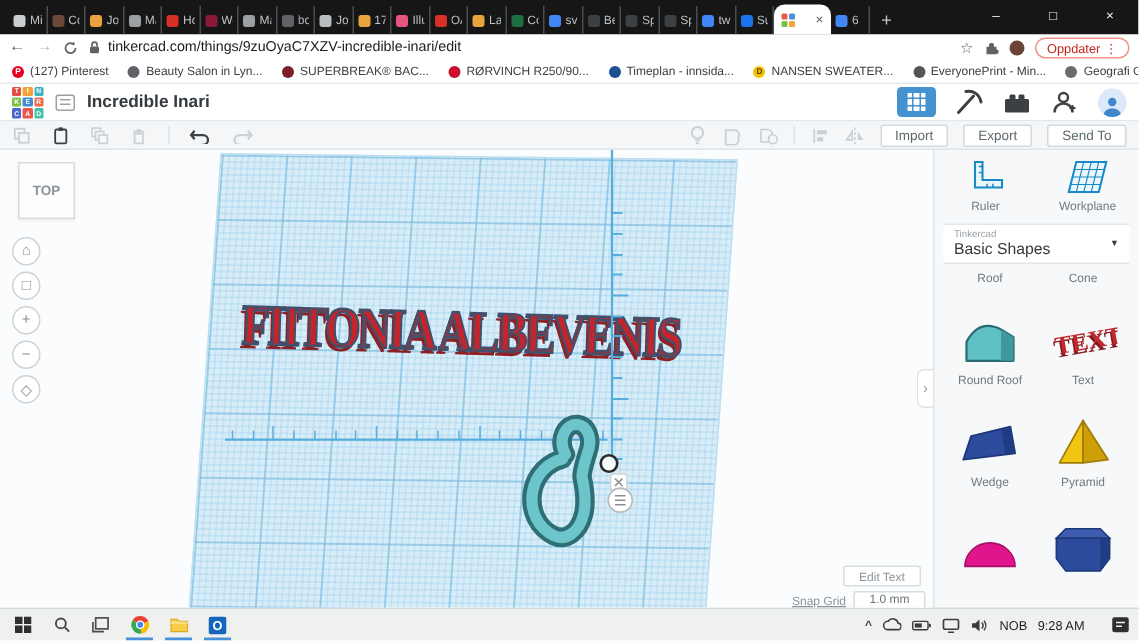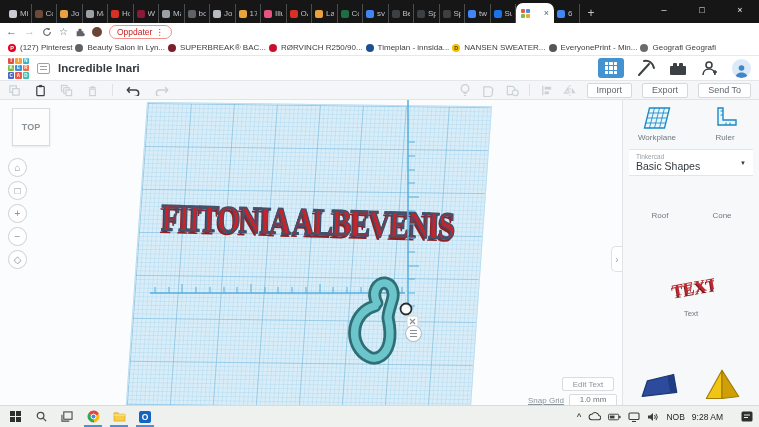--- a/index.html
+++ b/index.html
@@ -26,21 +26,21 @@
   .navglyph { color:#5f6368; font-size:11px; line-height:1; }
   .navglyph.dim { color:#b8bcc0; }
   .urlwrap { display:flex; align-items:center; gap:5px; flex:1; min-width:0; }
   .url { font-size:9.5px; color:#202124; white-space:nowrap; overflow:hidden; }
   .abar-right { display:flex; align-items:center; gap:7px; flex:none; }
   .star { color:#5f6368; font-size:10px; }
   .chrome-avatar { width:10px; height:10px; border-radius:50%; background:#6b4434; }
   .update-btn { display:flex; align-items:center; gap:3px; border:1px solid #f0928a; color:#c5221f; border-radius:9px; font-size:8.5px; padding:1px 7px; background:#fff; }
 
   
-  .bookmarks { height:16px; background:#fff; border-bottom:1px solid #e6e8ea; display:flex; align-items:center; padding:0 8px; gap:3px; flex:none; overflow:hidden; }
+  .bookmarks { height:16px; background:#fff; border-bottom:1px solid #e6e8ea; display:flex; align-items:center; padding:0 8px; gap:13px; flex:none; overflow:hidden; }
   .bm { display:flex; align-items:center; gap:4px; flex:none; }
   .bm .bico { width:8px; height:8px; border-radius:50%; flex:none; display:flex; align-items:center; justify-content:center; color:#fff; font-size:5.5px; font-weight:bold; }
   .bm .blab { font-size:8px; color:#3c4043; white-space:nowrap; }
 
   
   .appheader { height:25px; background:#fff; border-bottom:1px solid #e4e7e9; display:flex; align-items:center; padding:0 8px; gap:8px; flex:none; }
   .tkc-logo { width:21px; height:21px; display:grid; grid-template-columns:repeat(3,1fr); grid-template-rows:repeat(3,1fr); gap:1px; flex:none; }
   .tkc-logo i { color:#fff; font-size:4.5px; font-weight:bold; font-style:normal; display:flex; align-items:center; justify-content:center; border-radius:1px; }
   .props-icon { width:13px; height:11px; border:1px solid #9aa2a8; border-radius:2px; position:relative; }
   .props-icon::before { content:""; position:absolute; left:2px; top:2px; right:2px; height:1px; background:#9aa2a8; box-shadow:0 3px 0 #9aa2a8; }
@@ -90,21 +90,21 @@
   .panel-tools { display:flex; padding-top:6px; }
   .ptool { flex:1; display:flex; flex-direction:column; align-items:center; gap:3px; }
   .ptool .plab { font-size:8px; color:#6f7a80; }
   .lib-select { margin:7px 6px 0 6px; background:#fff; border-top:1px solid #e2e6e9; border-bottom:1px solid #e2e6e9; padding:3px 7px; display:flex; align-items:center; }
   .lib-text { flex:1; }
   .lib-brand { font-size:6.5px; color:#9aa2a8; }
   .lib-name { font-size:10.5px; color:#33393d; }
   .lib-caret { font-size:6px; color:#33393d; }
   .shapes { flex:1; overflow:hidden; padding:4px 6px 0 6px; }
   .shape-row { display:flex; }
-  .shape-cell { flex:1; display:flex; flex-direction:column; align-items:center;margin-top:30px; }
+  .shape-cell { flex:1; display:flex; flex-direction:column; align-items:center; }
   .shape-cell .slab { font-size:8px; color:#6f7a80; margin-top:1px; }
   .row-labels { margin-top:0; }
   .row-thumbs { margin-top:18px; }
 
   
   .taskbar { height:22px; background:#eef1ee; border-top:1px solid #d8dcd8; display:flex; align-items:center; padding:0 2px; flex:none; }
   .tb-icons { display:flex; align-items:center; height:100%; }
   .tk { width:26px; height:100%; display:flex; align-items:center; justify-content:center; position:relative; }
   .tk.active::after { content:""; position:absolute; bottom:0; left:4px; right:4px; height:2px; background:#4a90d9; }
   .tray { margin-left:auto; display:flex; align-items:center; gap:7px; padding-right:4px; }
@@ -221,20 +221,27 @@
     </div>
   </div>
 
   <div class="addressbar">
     <span class="navglyph">←</span>
     <span class="navglyph dim">→</span>
     <svg width="10" height="10" viewBox="0 0 12 12">
         <path d="M10 6a4 4 0 1 1-1.2-2.8" fill="none" stroke="#5f6368" stroke-width="1.4"></path>
         <path d="M9 0.8 L9.2 3.6 L6.4 3.4 Z" fill="#5f6368"></path>
       </svg>
+    <div class="urlwrap">
+      <svg width="8" height="9" viewBox="0 0 8 9">
+          <rect x="1" y="4" width="6" height="4.5" rx="1" fill="#5f6368"></rect>
+          <path d="M2.3 4V2.8a1.7 1.7 0 0 1 3.4 0V4" fill="none" stroke="#5f6368" stroke-width="1.1"></path>
+        </svg>
+      <span class="url">tinkercad.com/things/9zuOyaC7XZV-incredible-inari/edit</span>
+    </div>
     <div class="abar-right">
       <span class="star">☆</span>
       <svg width="10" height="10" viewBox="0 0 12 12">
           <path d="M2 5h2V3.5A1.5 1.5 0 0 1 5.5 2h1A1.5 1.5 0 0 1 8 3.5V5h2v2.2a1.8 1.8 0 0 1 0 3.6V11H2z" fill="#5f6368"></path>
         </svg>
       <span class="chrome-avatar"></span>
       <span class="update-btn">
         <span>Oppdater</span>
         <span>⋮</span>
       </span>
@@ -441,54 +448,61 @@
           <span class="sg-caret">▴</span>
         </span>
       </div>
       <div class="panel-collapse">›</div>
     </div>
 
     <div class="panel">
       <div class="panel-tools">
         <div class="ptool">
           <svg width="30" height="24" viewBox="0 0 30 24">
+              <path d="M8 2 L13 2 L13 14 L26 14 L26 19 L8 19 Z" fill="#eaf6fc" stroke="#1989c7" stroke-width="1.4"></path>
+              <path d="M10.5 5 h2.5 M10.5 9 h2.5 M16 16.5 v2.5 M20 16.5 v2.5" stroke="#1989c7" stroke-width="1"></path>
+            </svg>
+          <span class="plab">Ruler</span>
+        </div>
+        <div class="ptool">
+          <svg width="30" height="24" viewBox="0 0 30 24">
               <g transform="skewX(-14) translate(7,0)">
                 <rect x="1" y="2" width="20" height="20" fill="#eaf6fc" stroke="#1989c7" stroke-width="1.4"></rect>
                 <path d="M6 2 V22 M11 2 V22 M16 2 V22 M1 7 H21 M1 12 H21 M1 17 H21" stroke="#1989c7" stroke-width=".8"></path>
               </g>
             </svg>
           <span class="plab">Workplane</span>
         </div>
-        <div class="ptool">
-          <svg width="30" height="24" viewBox="0 0 30 24">
-              <path d="M8 2 L13 2 L13 14 L26 14 L26 19 L8 19 Z" fill="#eaf6fc" stroke="#1989c7" stroke-width="1.4"></path>
-              <path d="M10.5 5 h2.5 M10.5 9 h2.5 M16 16.5 v2.5 M20 16.5 v2.5" stroke="#1989c7" stroke-width="1"></path>
-            </svg>
-          <span class="plab">Ruler</span>
-        </div>
       </div>
 
       <div class="lib-select">
         <span class="lib-text">
           <div class="lib-brand">Tinkercad</div>
           <div class="lib-name">Basic Shapes</div>
         </span>
         <span class="lib-caret">▼</span>
       </div>
 
       <div class="shapes">
         <div class="shape-row row-labels">
           <div class="shape-cell">
               <span class="slab">Roof</span>
             </div>
           <div class="shape-cell">
               <span class="slab">Cone</span>
             </div>
         </div>
         <div class="shape-row row-thumbs">
+          <div class="shape-cell">
+            <svg width="46" height="40" viewBox="0 0 44 38">
+                <path d="M7 31 L7 19 Q15 4 29 11 L37 16 L37 31 Z" fill="#5fc0c5" stroke="#2a6a70" stroke-width="1.4" stroke-linejoin="round"></path>
+                <path d="M29 11 L37 16 L37 31 L29 31 Z" fill="#3f989e"></path>
+              </svg>
+            <span class="slab">Round Roof</span>
+          </div>
           <div class="shape-cell">
             <svg width="46" height="40" viewBox="0 0 44 38">
                 <text x="3" y="26" transform="rotate(-10 22 19)" font-family="Liberation Serif, serif" font-size="16" font-weight="bold" fill="#7d1b20">TEXT</text>
                 <text x="4" y="24" transform="rotate(-10 22 19)" font-family="Liberation Serif, serif" font-size="16" font-weight="bold" fill="#c1272d">TEXT</text>
               </svg>
             <span class="slab">Text</span>
           </div>
         </div>
         <div class="shape-row row-thumbs">
           <div class="shape-cell">

